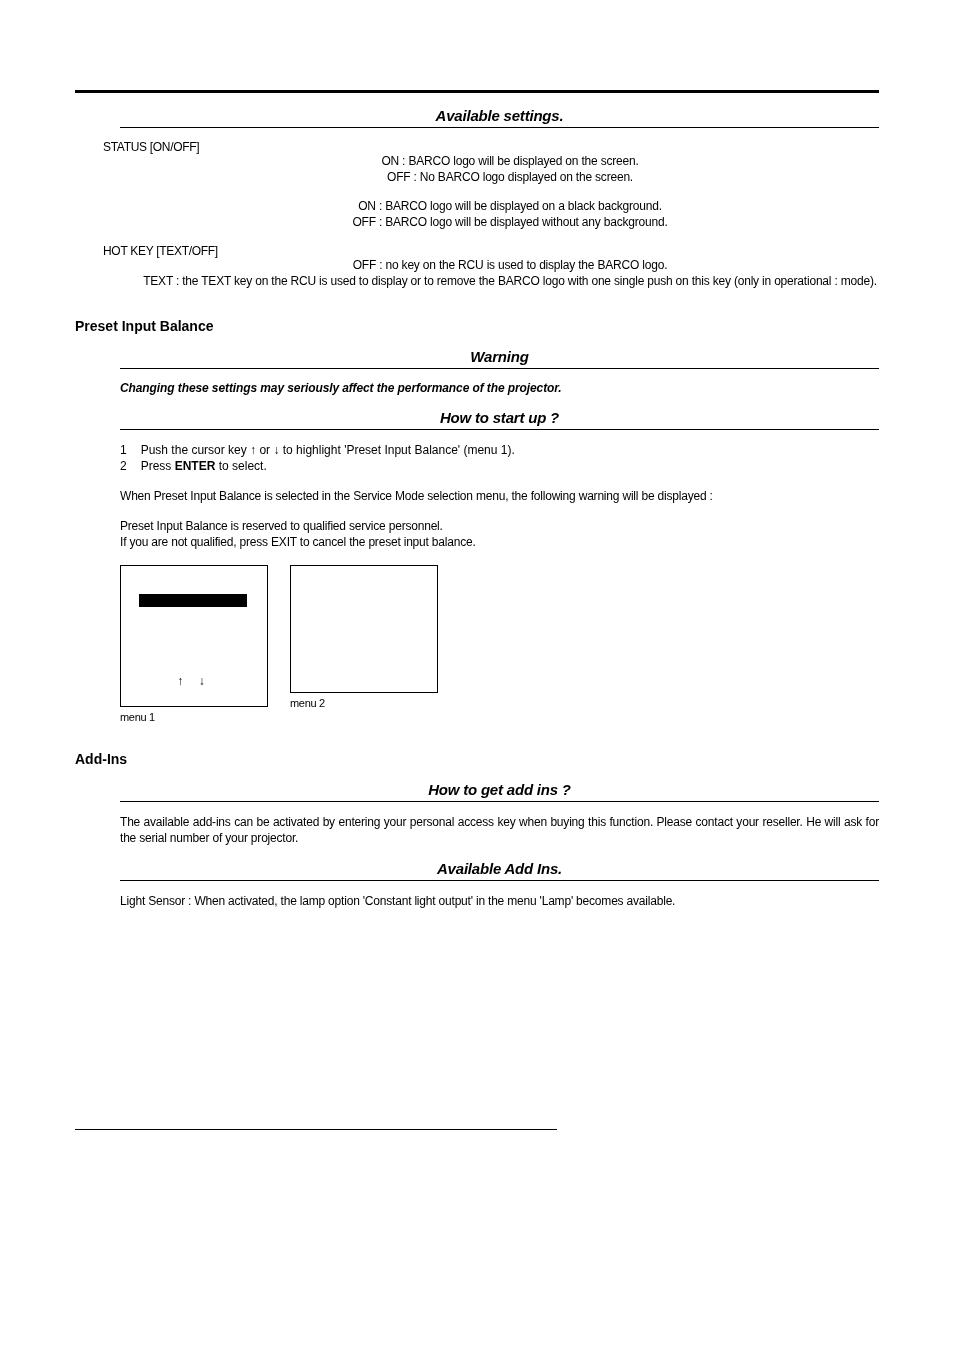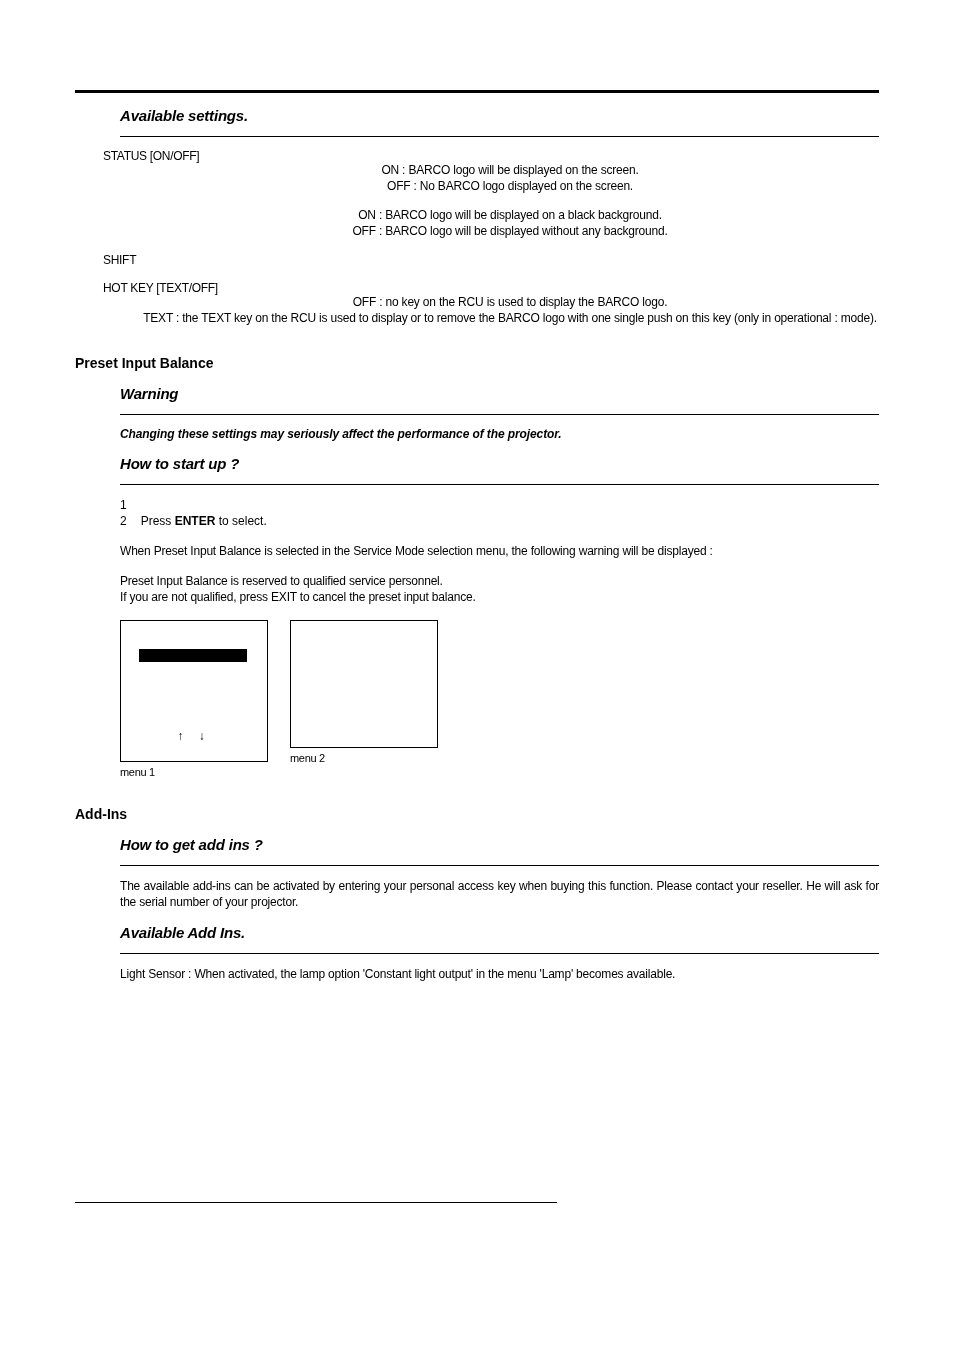--- a/index.html
+++ b/index.html
@@ -15,23 +15,24 @@
     .top-rule {
       border-top: 3px solid #000;
       margin-bottom: 14px;
     }
     .section-title {
       font-weight: bold;
       font-style: italic;
       font-size: 15px;
       letter-spacing: -0.2px;
       border-bottom: 1px solid #000;
-      padding-bottom: 12px;
+      padding-bottom: 3px;
       margin-left: 45px;
       margin-bottom: 12px;
+      text-align: center;
     }
     .heading {
       font-weight: bold;
       font-size: 14px;
       margin-bottom: 14px;
     }
     .content-block {
       margin-left: 28px;
       margin-bottom: 14px;
     }
@@ -127,39 +128,41 @@
   <div class="indented-text">ON : BARCO logo will be displayed on the screen.</div>
   <div class="indented-text">OFF : No BARCO logo displayed on the screen.</div>
 </div>
 
 <div class="content-block">
   <div class="indented-text">ON : BARCO logo will be displayed on a black background.</div>
   <div class="indented-text">OFF : BARCO logo will be displayed without any background.</div>
 </div>
 
 <div class="content-block">
-  <div class="setting-label">SHIFT</div>
 </div>
 
 <div class="content-block">
   <div class="setting-label">HOT KEY [TEXT/OFF]</div>
   <div class="indented-text">OFF : no key on the RCU is used to display the BARCO logo.</div>
   <div class="indented-text">TEXT : the TEXT key on the RCU is used to display or to remove the BARCO logo with one single push on this key (only in operational : mode).</div>
 </div>
 
 <div class="heading section-gap">Preset Input Balance</div>
 
 <div class="section-title">Warning</div>
 <div class="warning-text">Changing these settings may seriously affect the performance of the projector.</div>
 
 <div class="section-title">How to start up ?</div>
 
 <div class="ordered-list">
   <div class="row">
     <span>1</span>
+    <span>
+      <span>Push the cursor key </span><span class="arrow-glyph">↑</span><span> or </span><span class="arrow-glyph">↓</span><span> to highlight 'Preset Input Balance' (menu 1).</span>
+    </span>
   </div>
   <div class="row">
     <span>2</span>
     <span>
       <span>Press </span><span class="bold">ENTER</span><span> to select.</span>
     </span>
   </div>
 </div>
 
 <div class="body-text">When Preset Input Balance is selected in the Service Mode selection menu, the following warning will be displayed :</div>

